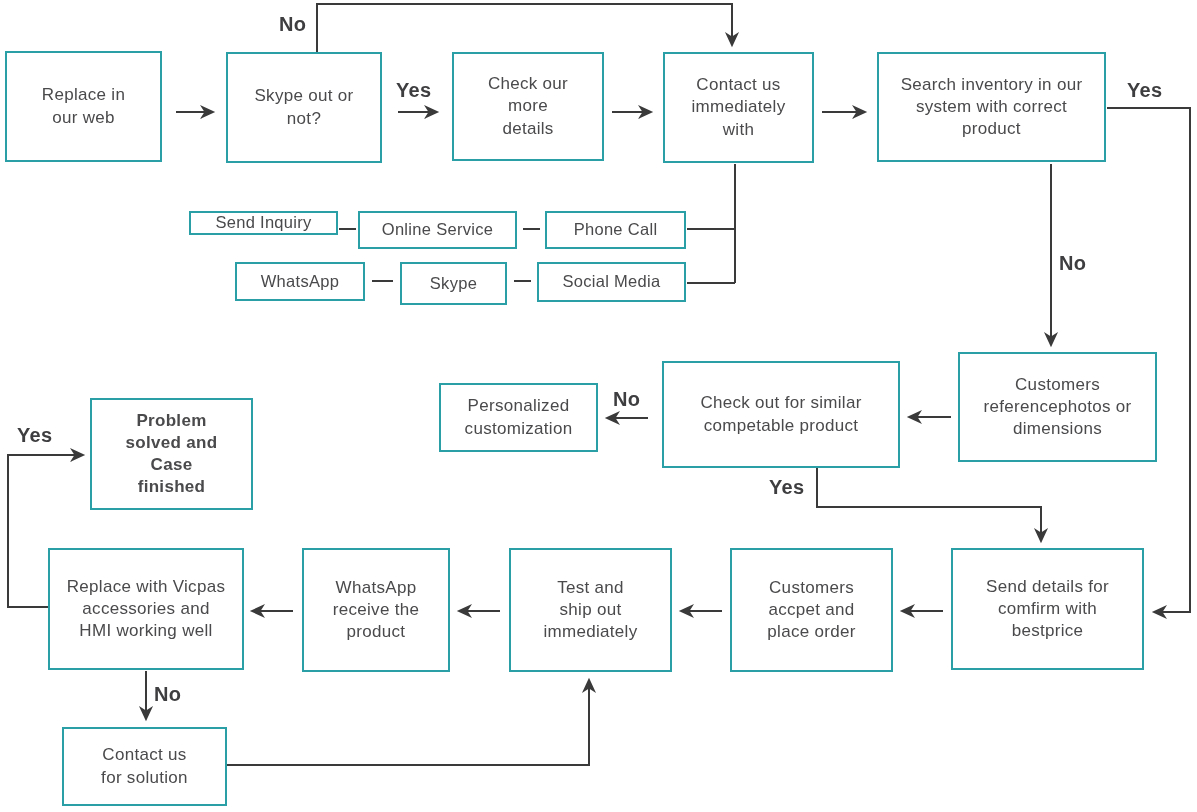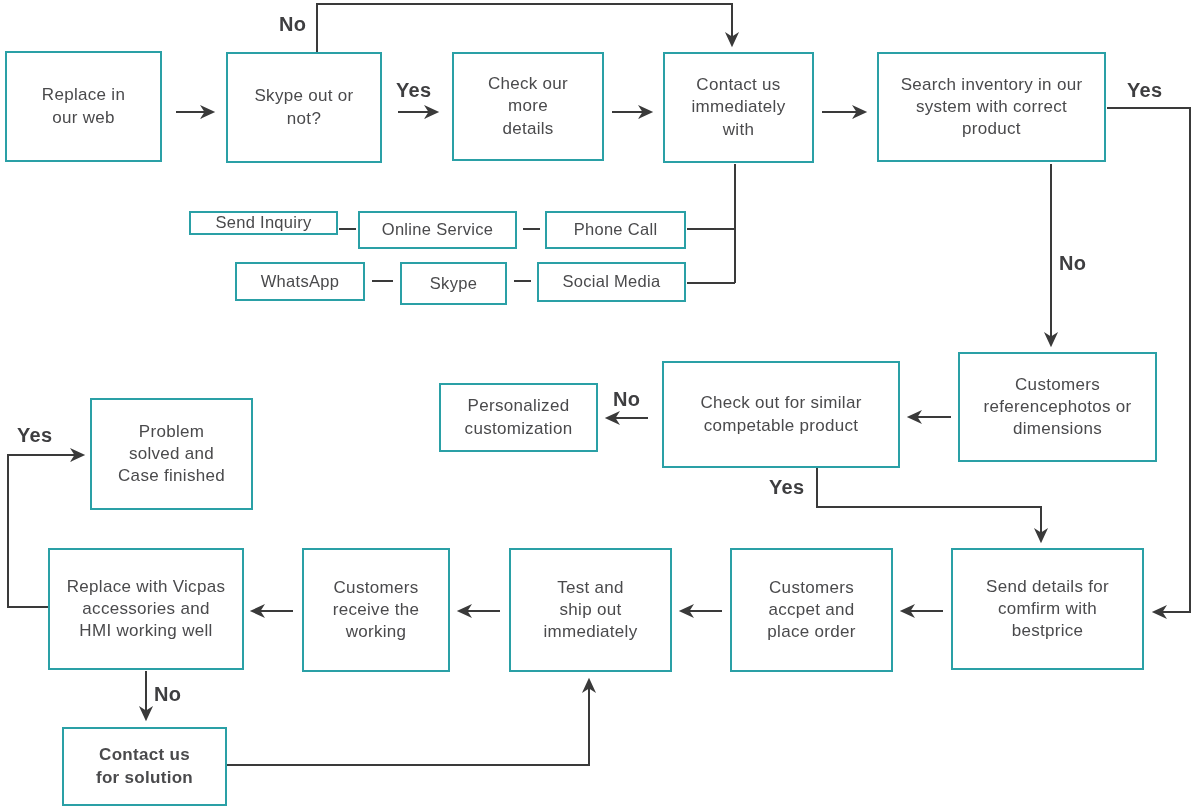--- a/index.html
+++ b/index.html
@@ -27,27 +27,27 @@
   #n-search-inventory{left:877px;top:52px;width:229px;height:110px;padding:0 20px;}
   #n-send-inquiry{left:183px;top:211px;width:149px;height:24px;margin-left:6px;}
   #n-online-service{left:358px;top:211px;width:159px;height:38px;}
   #n-phone-call{left:545px;top:211px;width:141px;height:38px;}
   #n-whatsapp{left:235px;top:262px;width:130px;height:39px;}
   #n-skype{left:400px;top:262px;width:107px;height:43px;}
   #n-social-media{left:537px;top:262px;width:149px;height:40px;}
   #n-customers-reference{left:958px;top:352px;width:199px;height:110px;padding:0 20px;}
   #n-check-out{left:662px;top:353px;width:238px;height:107px;padding:0 36px;margin-top:8px;}
   #n-personalized{left:439px;top:383px;width:159px;height:69px;padding:0 10px;}
-  #n-problem-solved{left:90px;top:398px;width:163px;height:112px;padding:0 25px;}
+  #n-problem-solved{left:90px;top:398px;width:163px;height:112px;padding:0 25px;font-weight:bold;}
   #n-replace-vicpas{left:48px;top:548px;width:196px;height:122px;padding:0 16px;}
   #n-customers-receive{left:302px;top:548px;width:148px;height:124px;padding:0 22px;}
   #n-test-ship{left:509px;top:548px;width:163px;height:124px;padding:0 32px;}
   #n-customers-accept{left:730px;top:548px;width:163px;height:124px;padding:0 28px;}
   #n-send-details{left:951px;top:548px;width:193px;height:122px;padding:0 24px;}
-  #n-contact-solution{left:62px;top:727px;width:165px;height:79px;padding:0 28px;font-weight:bold;}
+  #n-contact-solution{left:62px;top:727px;width:165px;height:79px;padding:0 28px;}
   
   #l-no-top{left:279px;top:13px;}
   #l-yes-top{left:396px;top:79px;}
   #l-yes-right{left:1127px;top:79px;}
   #l-no-right{left:1059px;top:252px;}
   #l-no-middle{left:613px;top:388px;}
   #l-yes-middle{left:769px;top:476px;}
   #l-yes-left{left:17px;top:424px;}
   #l-no-bottom{left:154px;top:683px;}
 </style>
@@ -102,21 +102,21 @@
   <div class="node small" id="n-whatsapp">WhatsApp</div>
   <div class="node small" id="n-skype">Skype</div>
   <div class="node small" id="n-social-media">Social Media</div>
 
   <div class="node" id="n-customers-reference">Customers referencephotos or dimensions</div>
   <div class="node" id="n-check-out">Check out for similar competable product</div>
   <div class="node" id="n-personalized">Personalized customization</div>
   <div class="node" id="n-problem-solved">Problem solved and Case finished</div>
 
   <div class="node" id="n-replace-vicpas">Replace with Vicpas accessories and HMI working well</div>
-  <div class="node" id="n-customers-receive">Customers receive the working</div>
+  <div class="node" id="n-customers-receive">WhatsApp receive the product</div>
   <div class="node" id="n-test-ship">Test and ship out immediately</div>
   <div class="node" id="n-customers-accept">Customers accpet and place order</div>
   <div class="node" id="n-send-details">Send details for comfirm with bestprice</div>
   <div class="node" id="n-contact-solution">Contact us for solution</div>
 
   <div class="elabel" id="l-no-top">No</div>
   <div class="elabel" id="l-yes-top">Yes</div>
   <div class="elabel" id="l-yes-right">Yes</div>
   <div class="elabel" id="l-no-right">No</div>
   <div class="elabel" id="l-no-middle">No</div>

